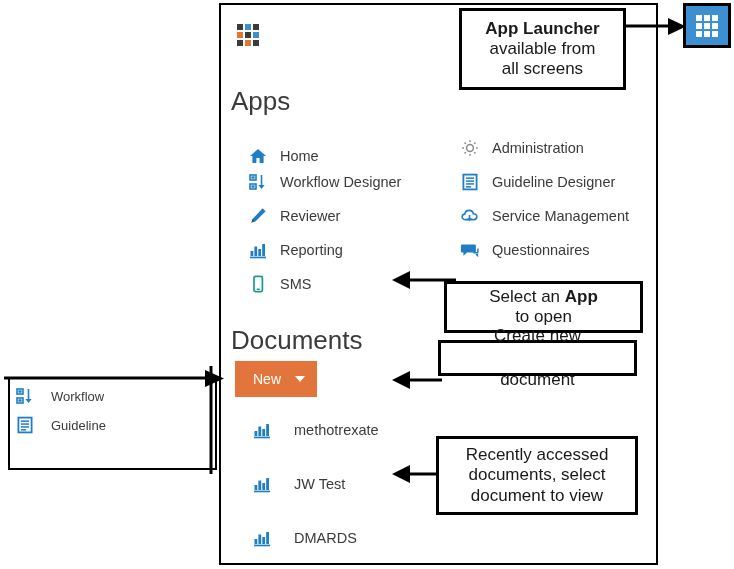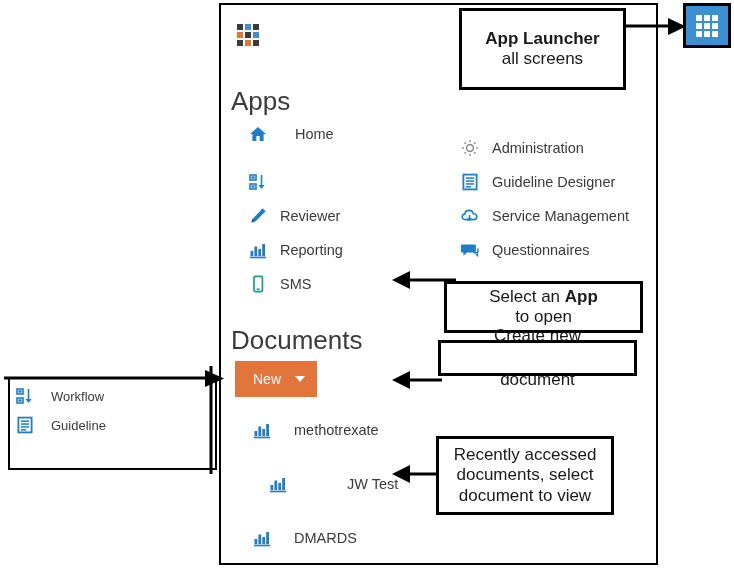--- a/index.html
+++ b/index.html
@@ -132,21 +132,21 @@
     color: #1a1a1a;
     font-size: 17px;
     line-height: 1.18;
     z-index: 6;
   }
   .callout b { font-weight: bold; }
 
   #callout-launcher { left: 459px; top: 8px;  width: 167px; height: 82px; }
   #callout-app      { left: 444px; top: 281px; width: 199px; height: 52px; }
   #callout-new      { left: 438px; top: 340px; width: 199px; height: 36px; gap: 24px; }
-  #callout-recent   { left: 436px; top: 436px; width: 178px; height: 79px; }
+  #callout-recent   { left: 436px; top: 436px; width: 202px; height: 79px; }
 
   
   #app-launcher-button {
     position: absolute;
     left: 683px; top: 3px;
     width: 48px; height: 45px;
     background: #3c8fd0;
     border: 3px solid #000;
     box-sizing: border-box;
     display: flex;
@@ -181,41 +181,42 @@
     <i class="sq-orange"></i>
       <i class="sq-dark"></i>
       <i class="sq-blue"></i>
     <i class="sq-dark"></i>
       <i class="sq-orange"></i>
       <i class="sq-dark"></i>
   </div>
 
   <div class="section-heading" id="apps-heading">Apps</div>
 
-  <div class="app-item" style="left:248px; top:124px;gap:15px;">
+  <div class="app-item" style="left:248px; top:146px;">
     <span class="icon-box">
       <svg width="20" height="20" viewBox="0 0 20 20">
         <path d="M10 3 L18 10 L15.6 10 L15.6 17 L4.4 17 L4.4 10 L2 10 Z" fill="#1f7ec4"></path>
         <rect x="8.4" y="12" width="3.2" height="5" fill="#ffffff"></rect>
       </svg>
     </span>
     <span class="label">Home</span>
   </div>
 
   <div class="app-item" style="left:248px; top:172px;">
     <span class="icon-box">
       <svg width="20" height="20" viewBox="0 0 20 20">
         <rect x="2" y="3" width="6" height="5" fill="none" stroke="#1f7ec4" stroke-width="1.6"></rect>
         <rect x="2" y="12" width="6" height="5" fill="none" stroke="#1f7ec4" stroke-width="1.6"></rect>
         <rect x="3.4" y="4.3" width="3.2" height="2.4" fill="#1f7ec4"></rect>
         <rect x="3.4" y="13.3" width="3.2" height="2.4" fill="#1f7ec4"></rect>
         <line x1="13.5" y1="3" x2="13.5" y2="14" stroke="#1f7ec4" stroke-width="1.6"></line>
         <path d="M10.4 13 L13.5 17 L16.6 13 Z" fill="#1f7ec4"></path>
       </svg>
     </span>
+    <span class="label">Workflow Designer</span>
   </div>
 
   <div class="app-item" style="left:248px; top:206px;">
     <span class="icon-box">
       <svg width="20" height="20" viewBox="0 0 20 20">
         <path d="M14.6 2.2 L17.6 5.2 L7.4 15.4 L3.4 16.8 L4.8 12.8 Z" fill="#1f7ec4"></path>
         <path d="M3.4 16.8 L4.8 12.8 L5.9 13.9 Z" fill="#2f2f2f"></path>
       </svg>
     </span>
     <span class="label">Reviewer</span>
@@ -308,21 +309,21 @@
         <rect x="2.5" y="11" width="2.8" height="5" fill="#1f7ec4"></rect>
         <rect x="6.4" y="6.5" width="2.8" height="9.5" fill="#1f7ec4"></rect>
         <rect x="10.3" y="9" width="2.8" height="7" fill="#1f7ec4"></rect>
         <rect x="14.2" y="4" width="2.8" height="12" fill="#1f7ec4"></rect>
         <rect x="2" y="16.6" width="16" height="1.7" fill="#1f7ec4"></rect>
       </svg>
     </span>
     <span class="label">methotrexate</span>
   </div>
 
-  <div class="doc-item" style="left:268px; top:474px;gap:37px;">
+  <div class="doc-item" style="left:252px; top:474px;">
     <span class="icon-box">
       <svg width="20" height="20" viewBox="0 0 20 20">
         <rect x="2.5" y="11" width="2.8" height="5" fill="#1f7ec4"></rect>
         <rect x="6.4" y="6.5" width="2.8" height="9.5" fill="#1f7ec4"></rect>
         <rect x="10.3" y="9" width="2.8" height="7" fill="#1f7ec4"></rect>
         <rect x="14.2" y="4" width="2.8" height="12" fill="#1f7ec4"></rect>
         <rect x="2" y="16.6" width="16" height="1.7" fill="#1f7ec4"></rect>
       </svg>
     </span>
     <span class="label">JW Test</span>
@@ -408,20 +409,21 @@
 
   <div class="conn" style="left:390px; top:462px;">
     <svg width="70" height="30" viewBox="0 0 70 30">
       <polyline points="52,12 16,12" fill="none" stroke="#000" stroke-width="3"></polyline>
       <polygon points="20,3 2,12 20,21" fill="#000"></polygon>
     </svg>
   </div>
 
   <div class="callout" id="callout-launcher">
     <div><b>App Launcher</b></div>
+    <div>available from</div>
     <div>all screens</div>
   </div>
 
   <div class="callout" id="callout-app">
     <div>
       <span>Select an </span><b>App</b>
     </div>
     <div>to open</div>
   </div>
 

